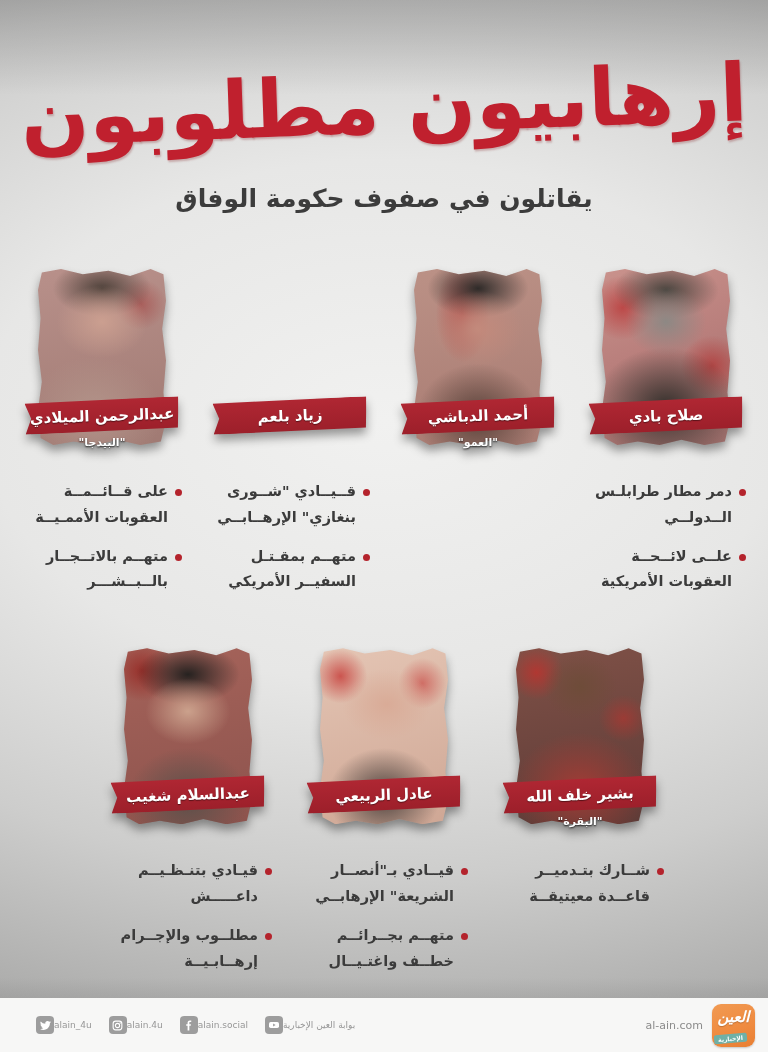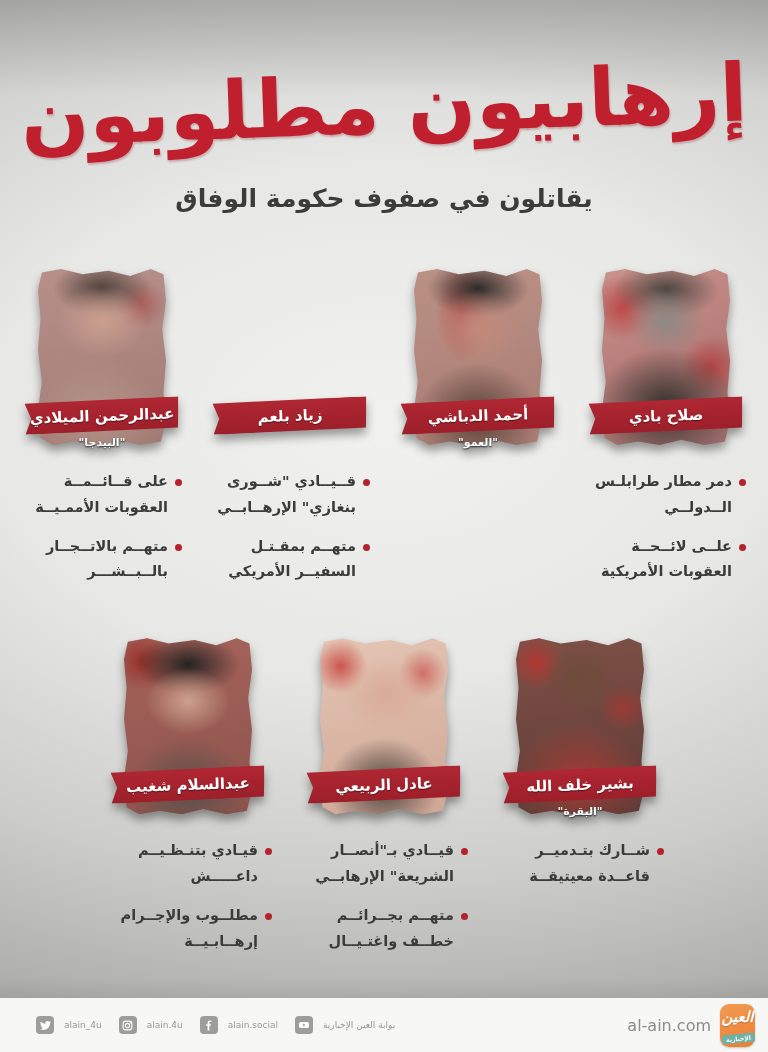--- a/index.html
+++ b/index.html
@@ -89,37 +89,37 @@
     transform:rotate(-2deg);
     clip-path:polygon(0 6%,100% 0,99% 94%,0 100%,4% 52%);
     display:flex;align-items:center;justify-content:center;
     box-shadow:0 3px 4px rgba(0,0,0,.3);
   }
   .rname{direction:rtl;color:#fff;font-size:15px;font-weight:bold;white-space:nowrap;
     text-shadow:0 1px 1px rgba(0,0,0,.45);}
   .alias{position:absolute;top:167px;left:0;width:100%;text-align:center;direction:rtl;
     color:#fff;font-size:11px;font-weight:bold;text-shadow:0 1px 2px rgba(0,0,0,.85);}
   
-  .bullets{list-style:none;direction:rtl;margin:22px 0 0 0;padding:0 14px 0 8px;}
+  .bullets{list-style:none;direction:rtl;margin:32px 0 0 0;padding:0 14px 0 8px;}
   .bullet{display:flex;align-items:flex-start;gap:7px;margin-bottom:13px;}
   .dot{flex:none;width:7px;height:7px;border-radius:50%;margin-top:10px;
     background:var(--bullet-red,#b4232c);}
   .btext{font-size:14.5px;font-weight:bold;color:#3b3b3b;line-height:1.78;text-align:right;}
   
   .footer{position:absolute;left:0;right:0;bottom:0;height:54px;background:#f7f7f6;
     display:flex;align-items:center;justify-content:space-between;padding:0 13px 0 36px;box-sizing:border-box;}
   .social{display:flex;align-items:center;gap:17px;}
-  .social-item{display:flex;align-items:center;gap:10px;}
+  .social-item{display:flex;align-items:center;gap:0;}
   .sicon{width:18px;height:18px;border-radius:4px;background:#9d9d9d;
     display:flex;align-items:center;justify-content:center;flex:none;}
   .slabel{font-size:9px;color:#979797;direction:ltr;}
   .slabel.ar{direction:rtl;}
   .brand{display:flex;align-items:center;gap:9px;}
-  .site{font-size:16px;color:#8b8b8b;}
-  .logo{position:relative;width:35px;height:43px;border-radius:9px;
+  .site{font-size:11px;color:#8b8b8b;}
+  .logo{position:relative;width:43px;height:43px;border-radius:9px;
     background:linear-gradient(160deg,#f19a52 0%,var(--logo-orange,#ef8a3f) 60%,#e87f33 100%);
     box-shadow:0 1px 2px rgba(0,0,0,.2);}
   .logo-main{position:absolute;top:4px;left:0;width:100%;text-align:center;direction:rtl;
     color:#fff;font-size:15px;font-weight:bold;font-style:italic;text-shadow:0 1px 1px rgba(0,0,0,.2);}
   .logo-sub{position:absolute;bottom:4px;left:2px;background:var(--logo-teal,#6fb0a7);
     color:#fff;font-size:6px;font-weight:bold;padding:1px 4px;border-radius:2px;
     transform:rotate(-5deg);direction:rtl;}
 </style>
 </head>
 <body>

